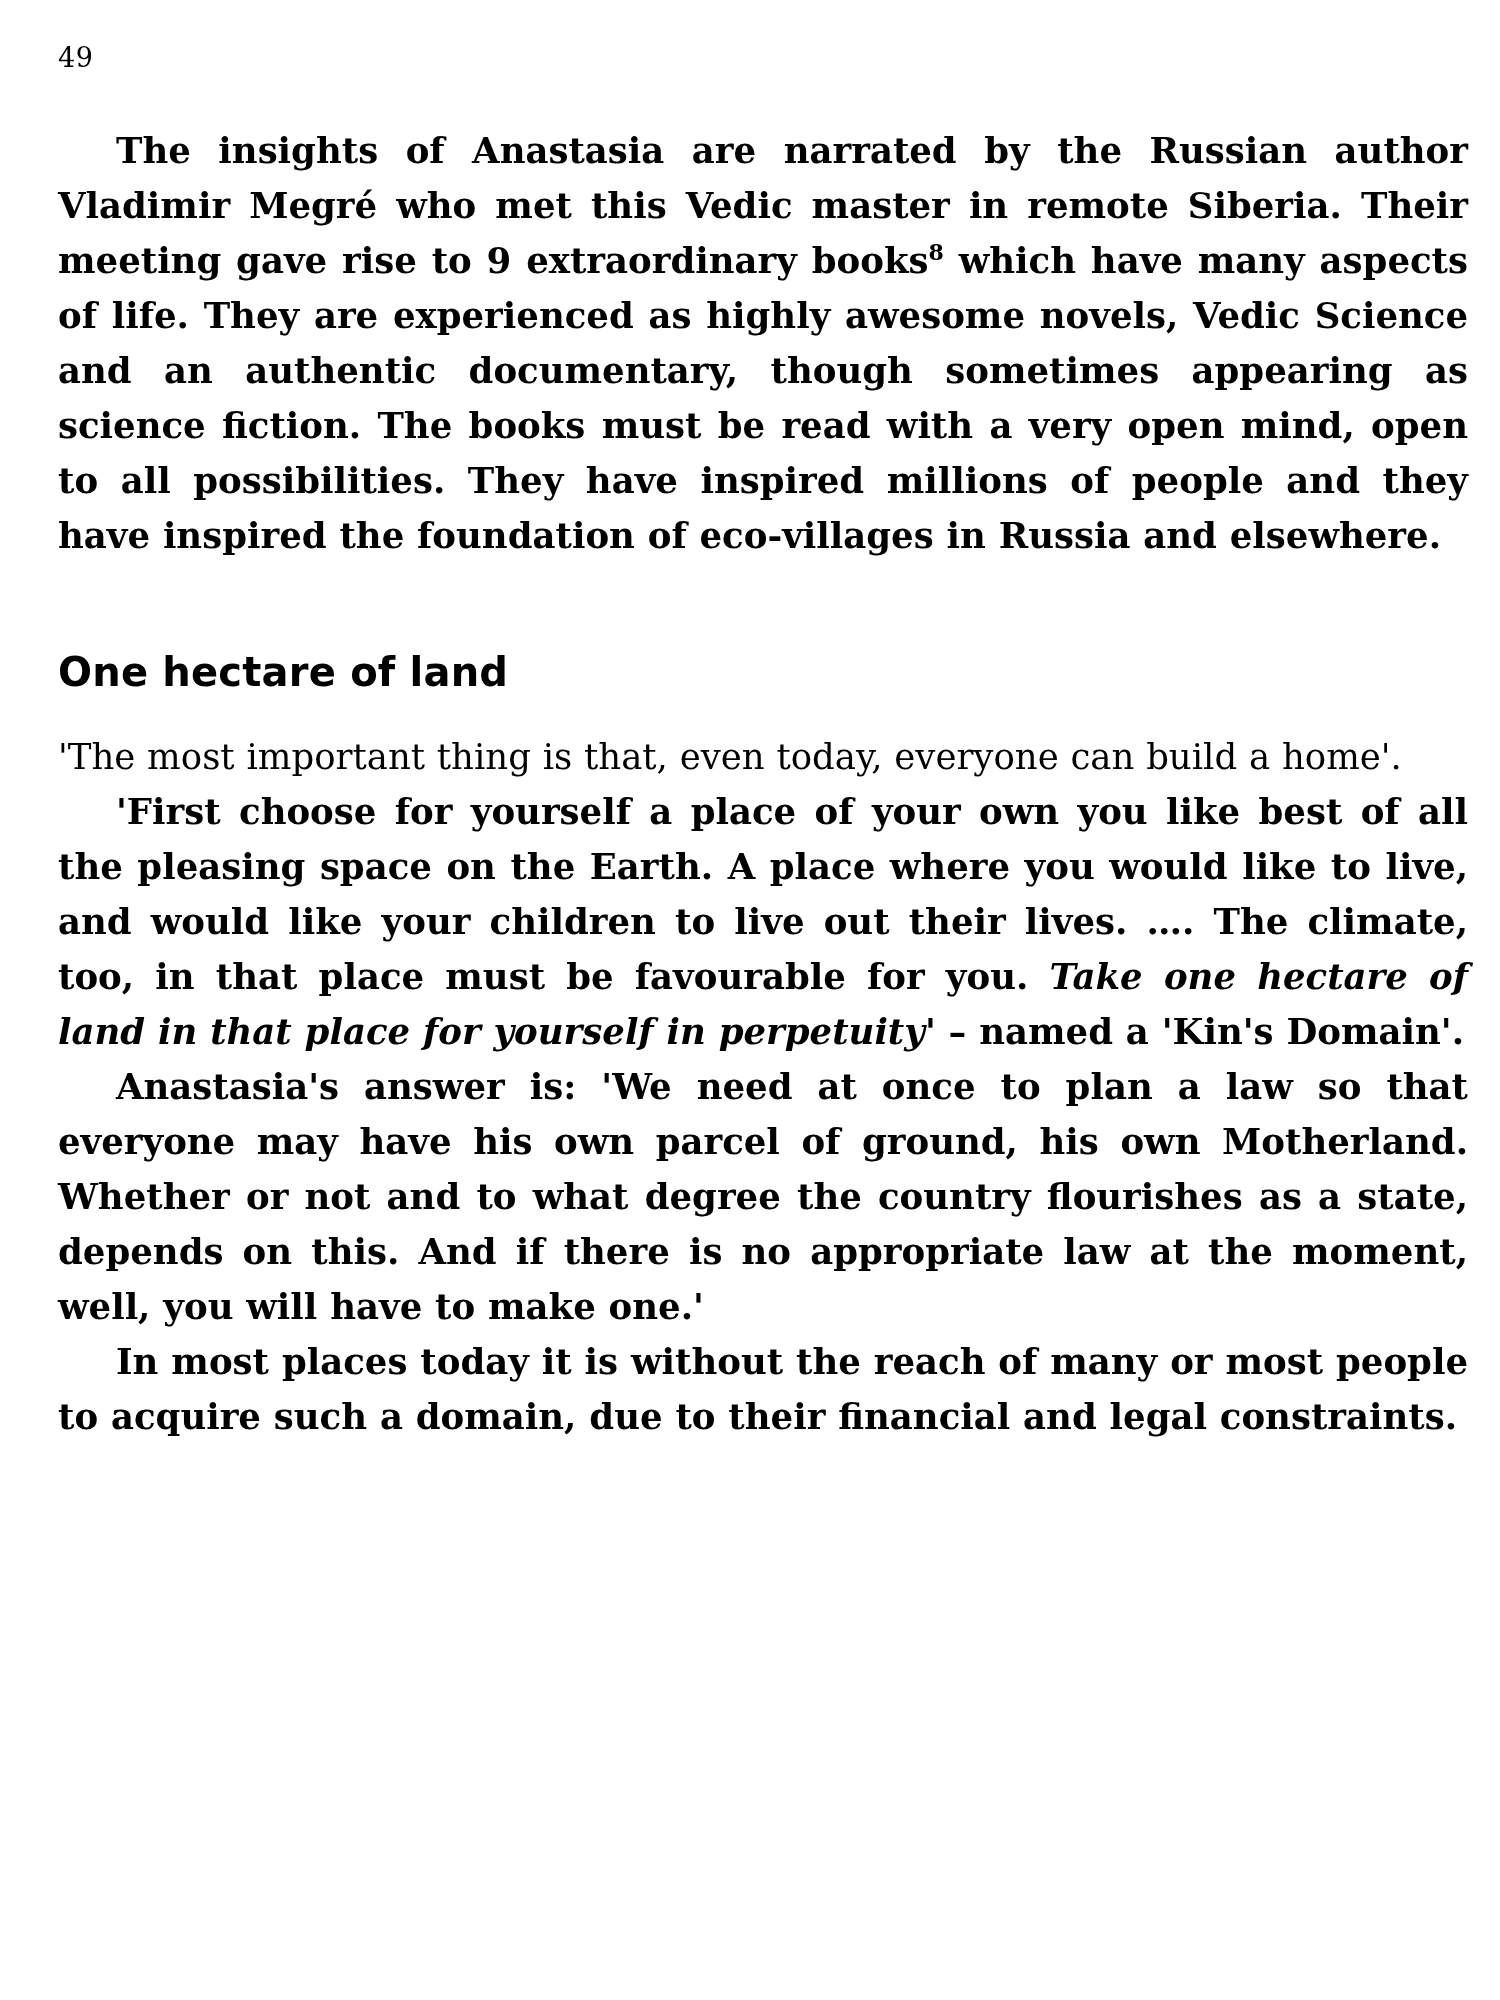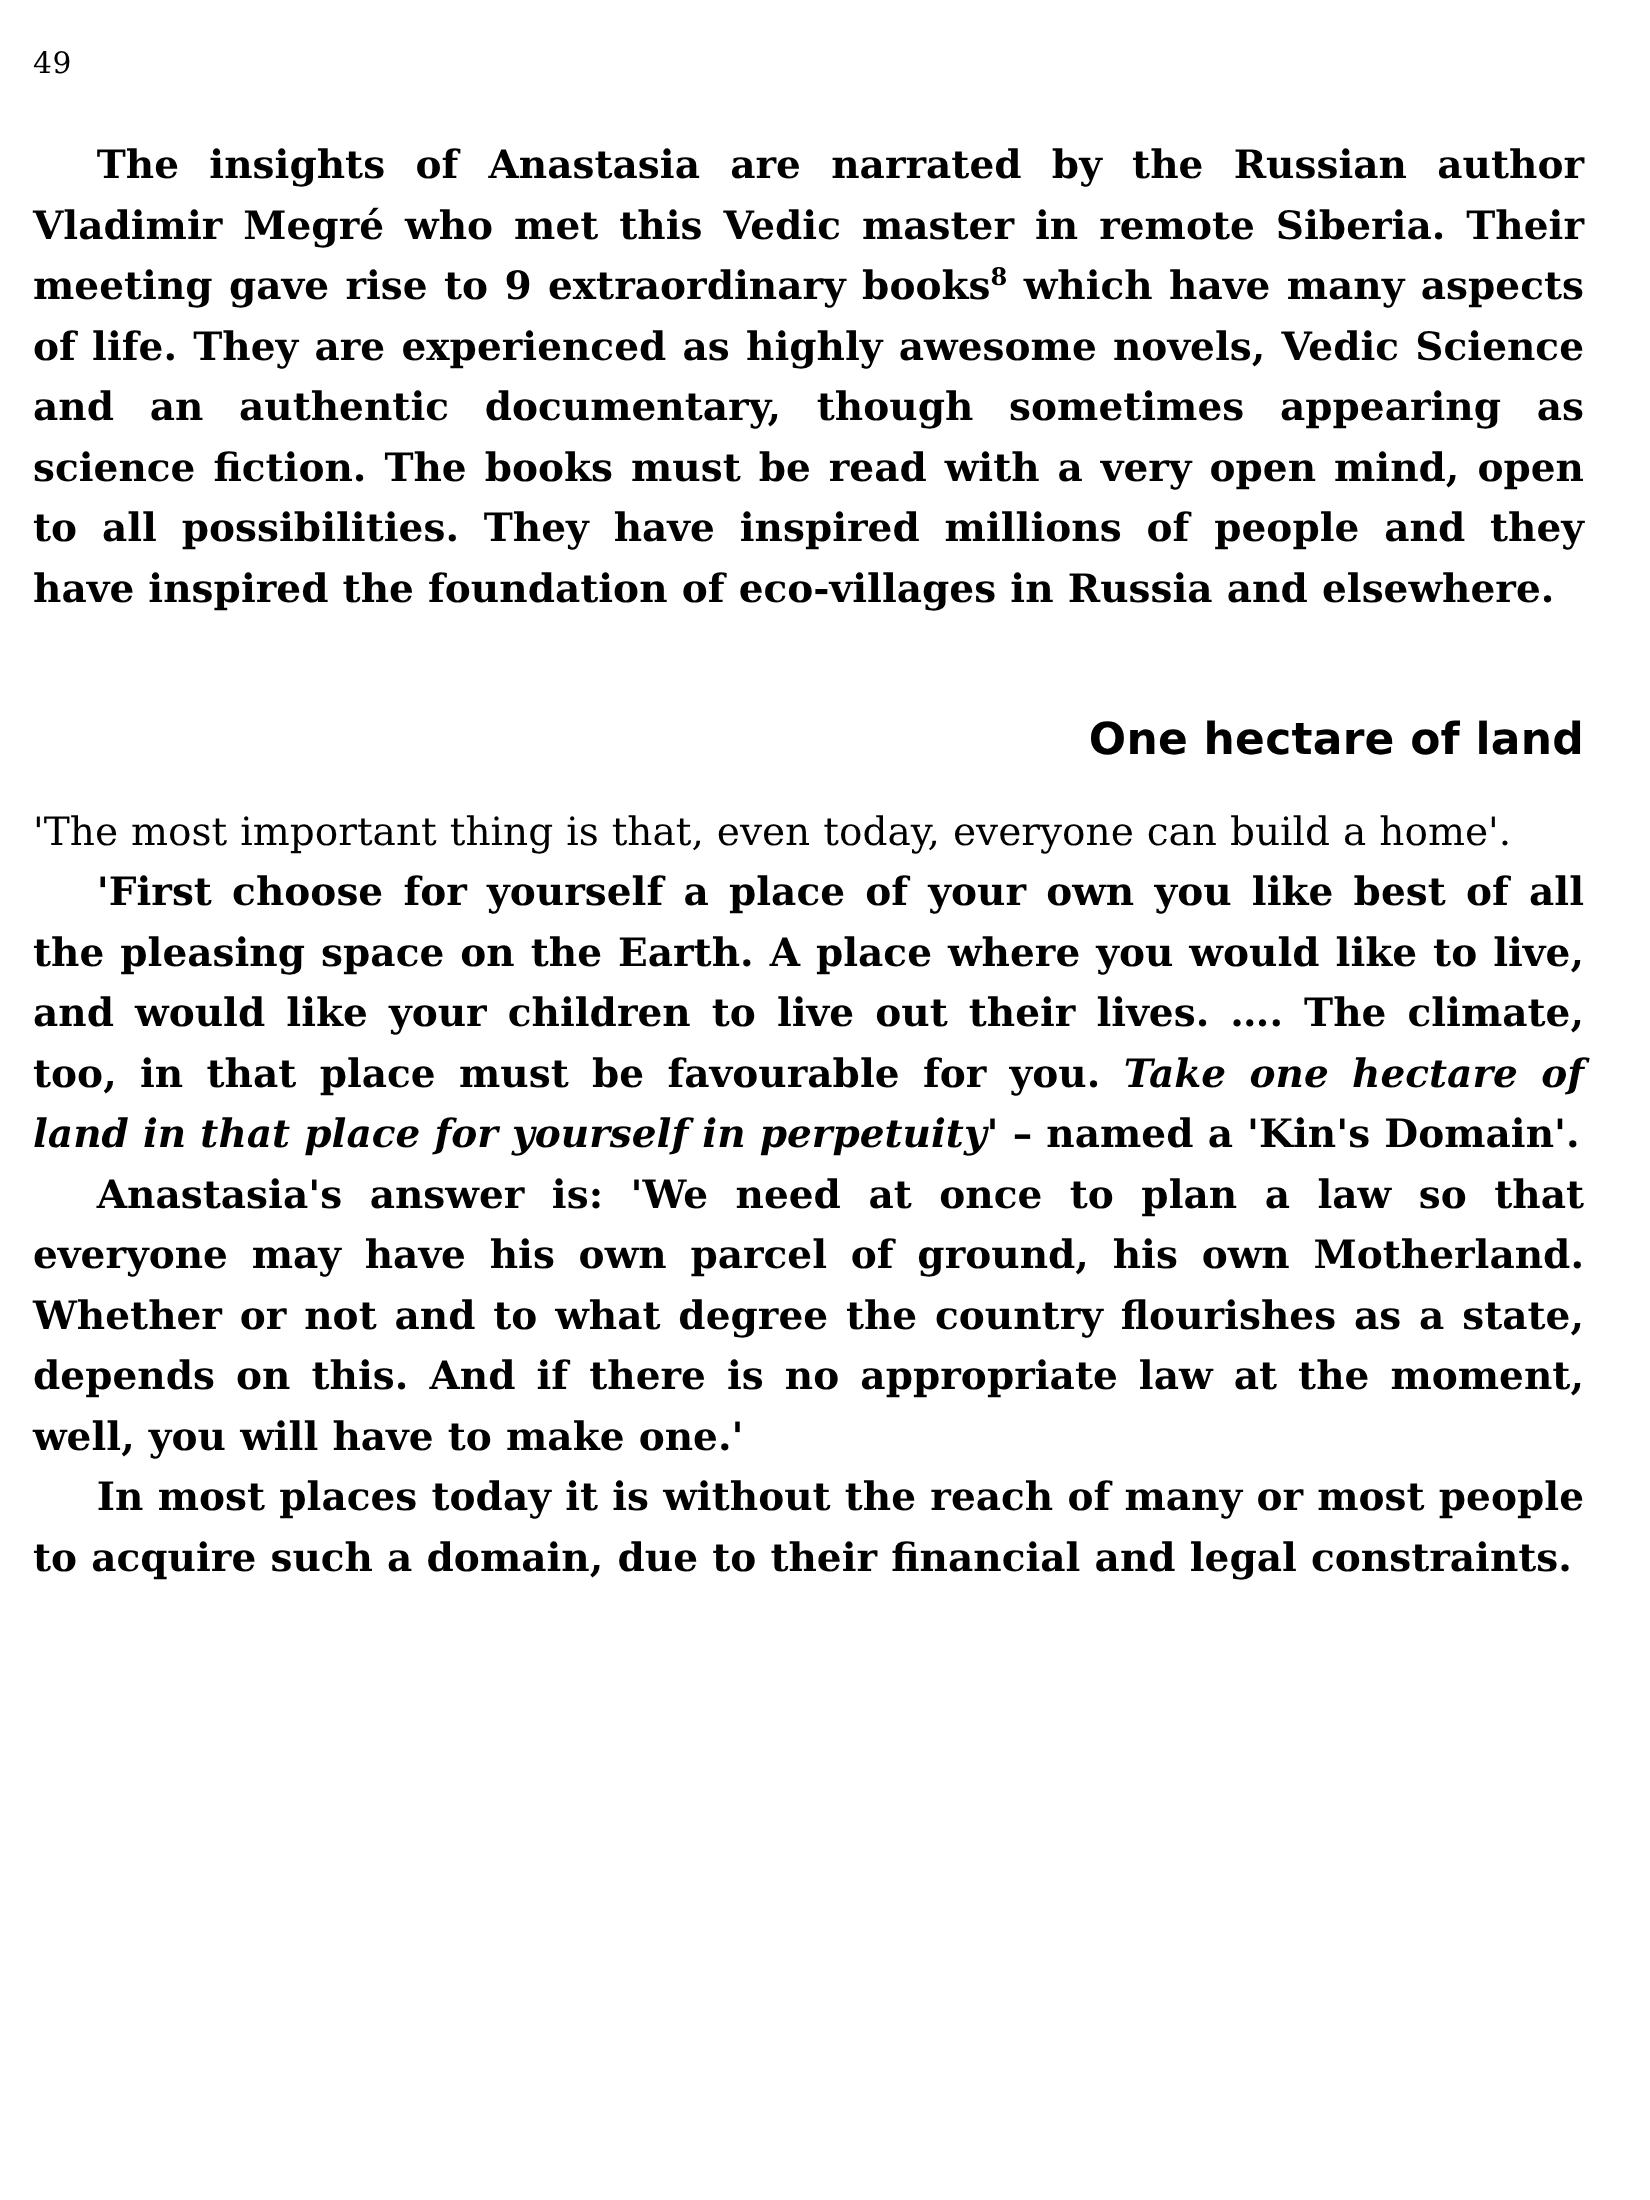--- a/index.html
+++ b/index.html
@@ -12,21 +12,21 @@
     height: 2000px;
     font-family: "DejaVu Serif", serif;
     color: #000000;
     overflow: hidden;
   }
   .page {
     position: relative;
     width: 1288px;
     height: 2000px;
     box-sizing: border-box;
-    padding: 30px 60px 0 28px;
+    padding: 30px 60px 0 56px;
   }
   .page-number {
     font-family: "DejaVu Serif", serif;
     font-size: 27px;
     line-height: 1;
     margin: 14px 0 0 2px;
     letter-spacing: 0.5px;
   }
   .body-block {
     margin-top: 52px;
@@ -48,21 +48,21 @@
   }
   .sup {
     font-size: 22px;
     vertical-align: super;
     line-height: 0;
   }
   h2.section-heading {
     font-family: "DejaVu Sans", sans-serif;
     font-weight: bold;
     font-size: 40px;
-    text-align: right;
+    text-align: left;
     margin: 86px 0 34px 0;
     letter-spacing: 0.2px;
   }
   .italic {
     font-style: italic;
   }
   .quote-block p.para {
     text-align: justify;
   }
 </style>

